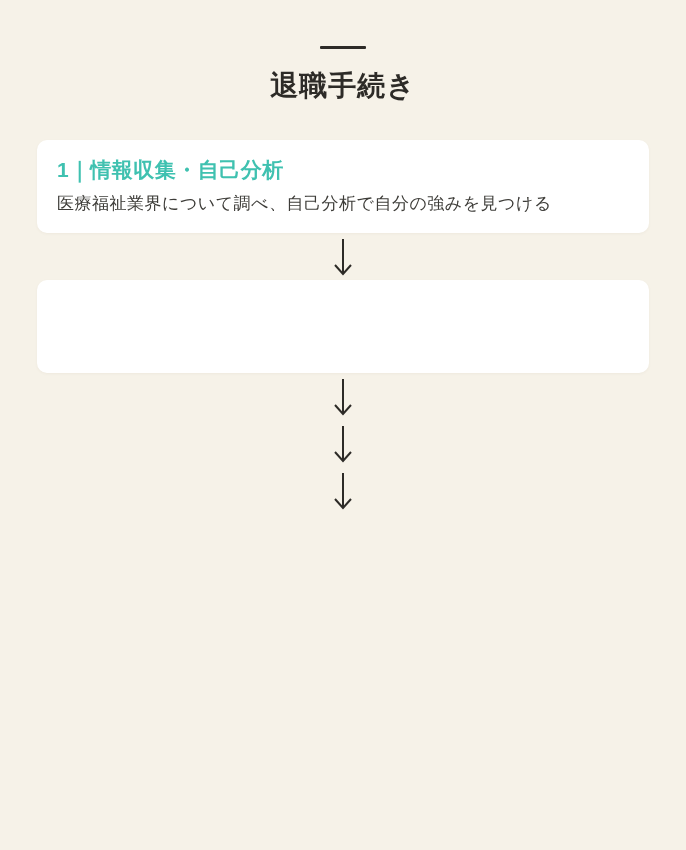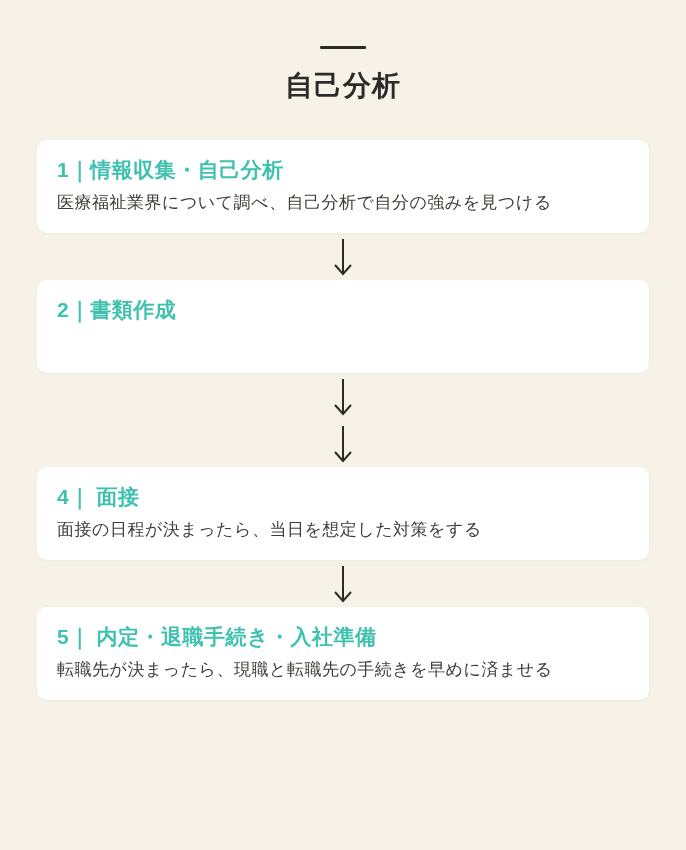--- a/index.html
+++ b/index.html
@@ -41,77 +41,67 @@
     font-size:21px;line-height:28px;
     font-weight:bold;color:var(--accent);
     letter-spacing:0.5px;
     white-space:pre;
   }
   .step-desc{
     margin-top:7px;
     font-size:17px;line-height:25px;
     color:var(--desc);
     letter-spacing:0.5px;
-    font-family:Liberation Mono, monospace;
   }
   .arrow-wrap{
     height:47px;
     display:flex;align-items:center;justify-content:center;
   }
   .arrow-wrap svg{display:block;}
 </style>
 </head>
 <body>
 
 <div class="canvas">
 
   <div class="accent-dash"></div>
 
-  <h1 class="page-title">自己分析</h1>
+  <h1 class="page-title">退職手続き</h1>
 
   <div class="flow">
 
     <section class="step-card">
       <h2 class="step-heading">1｜情報収集・自己分析</h2>
       <p class="step-desc">医療福祉業界について調べ、自己分析で自分の強みを見つける</p>
     </section>
 
     <div class="arrow-wrap">
       <svg width="24" height="38" viewBox="0 0 24 38" fill="none">
         <path d="M12 1 V35 M4 27 L12 36 L20 27" stroke="#2d2b27" stroke-width="2" fill="none"></path>
       </svg>
     </div>
 
     <section class="step-card">
-      <h2 class="step-heading">2｜書類作成</h2>
     </section>
 
     <div class="arrow-wrap">
       <svg width="24" height="38" viewBox="0 0 24 38" fill="none">
         <path d="M12 1 V35 M4 27 L12 36 L20 27" stroke="#2d2b27" stroke-width="2" fill="none"></path>
       </svg>
     </div>
 
 
     <div class="arrow-wrap">
       <svg width="24" height="38" viewBox="0 0 24 38" fill="none">
         <path d="M12 1 V35 M4 27 L12 36 L20 27" stroke="#2d2b27" stroke-width="2" fill="none"></path>
       </svg>
     </div>
 
-    <section class="step-card">
-      <h2 class="step-heading">4｜ 面接</h2>
-      <p class="step-desc">面接の日程が決まったら、当日を想定した対策をする</p>
-    </section>
 
     <div class="arrow-wrap">
       <svg width="24" height="38" viewBox="0 0 24 38" fill="none">
         <path d="M12 1 V35 M4 27 L12 36 L20 27" stroke="#2d2b27" stroke-width="2" fill="none"></path>
       </svg>
     </div>
 
-    <section class="step-card">
-      <h2 class="step-heading">5｜ 内定・退職手続き・入社準備</h2>
-      <p class="step-desc">転職先が決まったら、現職と転職先の手続きを早めに済ませる</p>
-    </section>
 
   </div>
 </div>
 
 </body></html>

